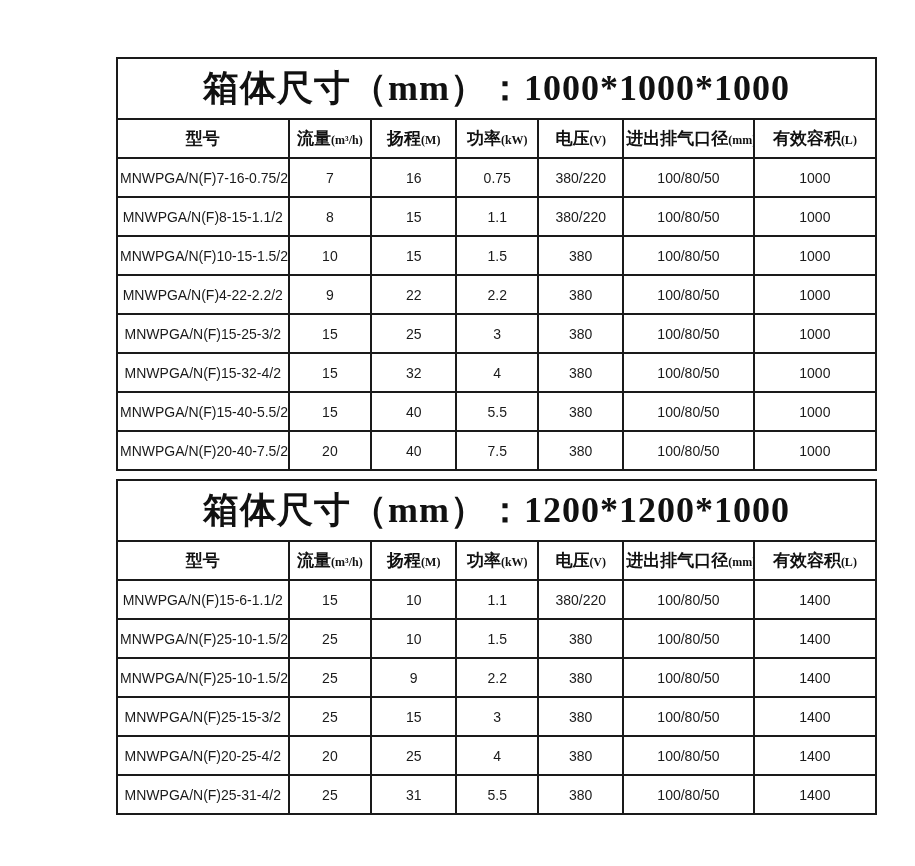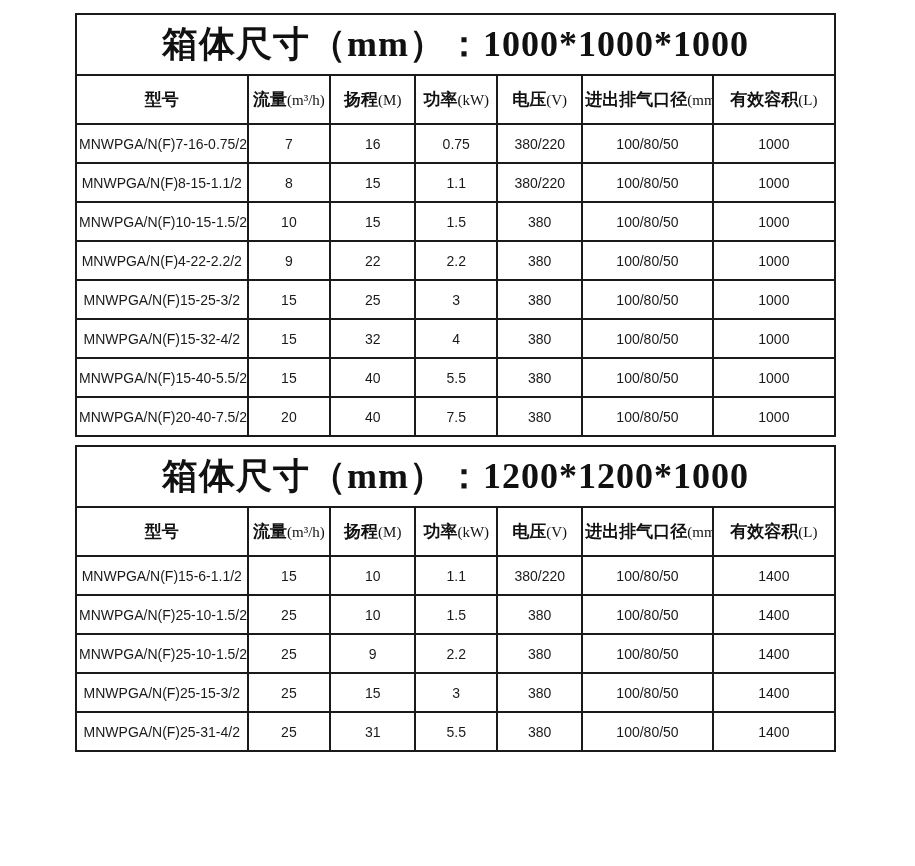--- a/index.html
+++ b/index.html
@@ -4,21 +4,21 @@
 <style>
   * { box-sizing: border-box; }
   html, body {
     margin: 0; padding: 0;
     background: #ffffff;
     width: 915px; height: 866px;
     font-family: "Liberation Sans", "DejaVu Sans", sans-serif;
     color: #1a1a1a;
     overflow: hidden;
   }
-  .page { padding: 13px 0 0 75px; }
+  .page { padding: 13px 0 0 116px; margin-top: 44px; }
 
   .spec-block { width: 761px; margin-bottom: 8px; background: #fff; }
 
   .spec-title {
     border: 2px solid #1a1a1a;
     border-bottom: none;
     height: 61px;
     display: flex; align-items: center; justify-content: center;
     font-family: "Liberation Serif", "DejaVu Serif", serif;
     font-weight: 700;
@@ -34,30 +34,30 @@
     table-layout: fixed;
   }
   table.spec th, table.spec td {
     border: 2px solid #1a1a1a;
     text-align: center;
     vertical-align: middle;
     padding: 0 2px;
     overflow: hidden;
   }
   table.spec th {
-    height: 49px;
+    height: 39px;
     font-family: "Liberation Serif", "DejaVu Serif", serif;
     font-size: 17px;
     font-weight: 700;
     color: #111;
     white-space: nowrap;
   }
   table.spec th .unit {
-    font-size: 15px;
-    font-weight: 400;
+    font-size: 12px;
+    font-weight: 700;
     letter-spacing: 0;
   }
   table.spec td {
     height: 39px;
     font-size: 14px;
     color: #1a1a1a;
     white-space: nowrap;
   }
   col.c-model  { width: 22.6%; }
   col.c-flow   { width: 10.9%; }
@@ -233,20 +233,29 @@
           <tr>
             <td>MNWPGA/N(F)25-15-3/2</td>
             <td>25</td>
             <td>15</td>
             <td>3</td>
             <td>380</td>
             <td>100/80/50</td>
             <td>1400</td>
           </tr>
           <tr>
+            <td>MNWPGA/N(F)20-25-4/2</td>
+            <td>20</td>
+            <td>25</td>
+            <td>4</td>
+            <td>380</td>
+            <td>100/80/50</td>
+            <td>1400</td>
+          </tr>
+          <tr>
             <td>MNWPGA/N(F)25-31-4/2</td>
             <td>25</td>
             <td>31</td>
             <td>5.5</td>
             <td>380</td>
             <td>100/80/50</td>
             <td>1400</td>
           </tr>
         </tbody>
     </table>

